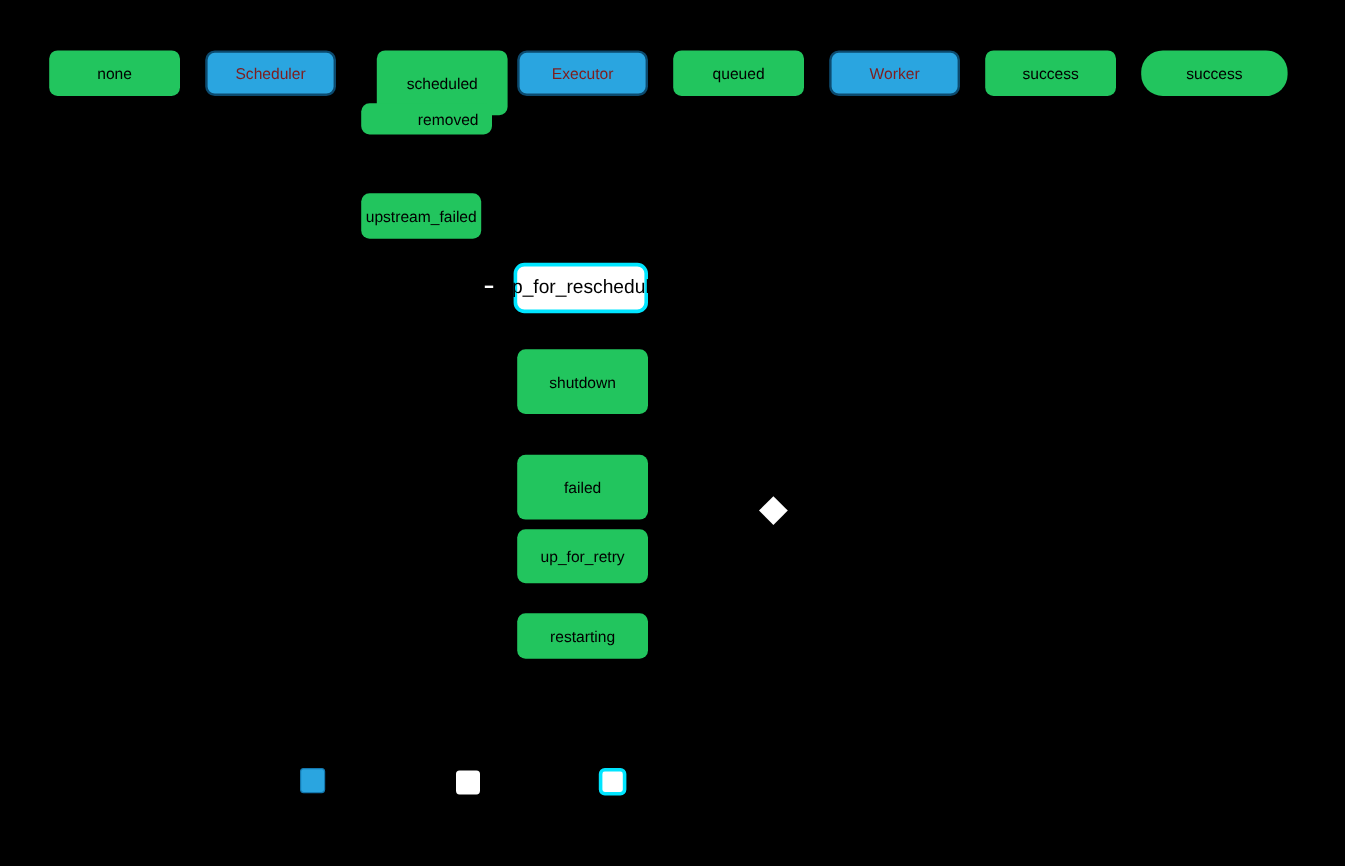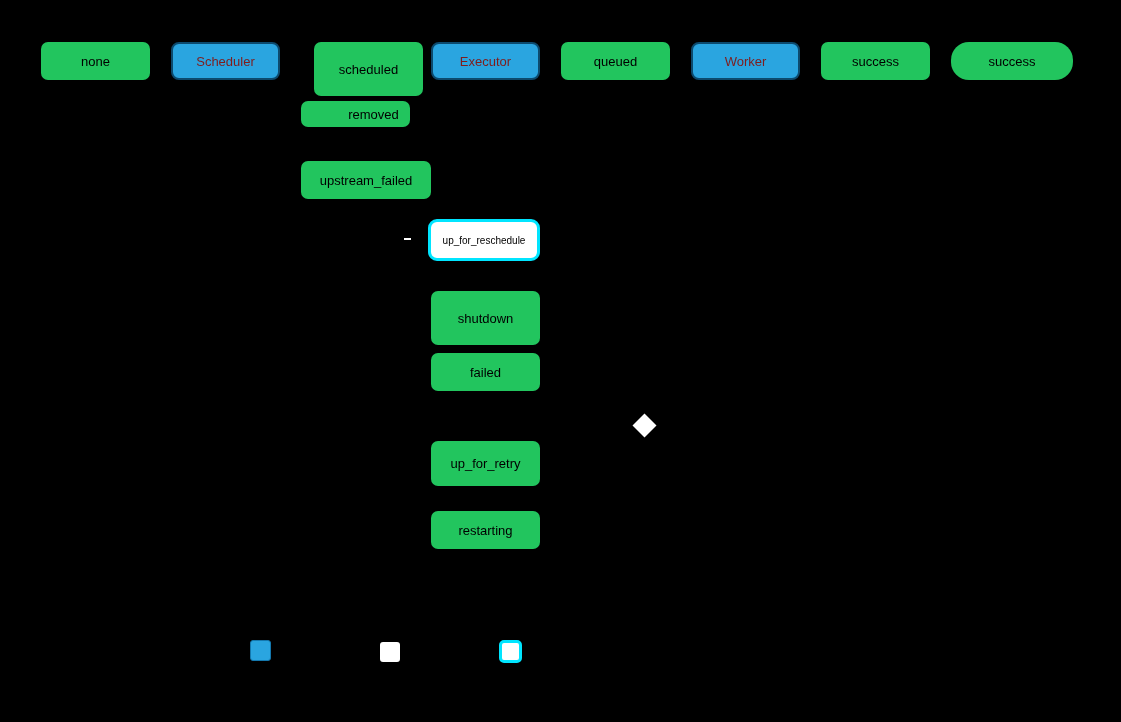--- a/index.html
+++ b/index.html
@@ -30,21 +30,21 @@
     background: #2AA5E0;
     color: #7f1d1d;
     border: 2px solid #0c4a6e;
     border-radius: 8px;
   }
   .node.highlight {
     background: #ffffff;
     color: #000000;
     border: 3px solid #00E5FF;
     border-radius: 9px;
-    font-size: 10px;
+    font-size: 16px;
   }
   .diamond {
     position: absolute;
     background: #ffffff;
     transform: rotate(45deg);
   }
   .edge-stub {
     position: absolute;
     background: #ffffff;
   }
@@ -72,25 +72,25 @@
 <div class="canvas">
   <div id="nodes-layer">
       <div class="node white" style="left: 41px; top: 42px; width: 109px; height: 38px;">none</div>
       <div class="node blue" style="left: 171px; top: 42px; width: 109px; height: 38px;">Scheduler</div>
       <div class="node white" style="left: 314px; top: 42px; width: 109px; height: 54px;">scheduled</div>
       <div class="node blue" style="left: 431px; top: 42px; width: 109px; height: 38px;">Executor</div>
       <div class="node white" style="left: 561px; top: 42px; width: 109px; height: 38px;">queued</div>
       <div class="node blue" style="left: 691px; top: 42px; width: 109px; height: 38px;">Worker</div>
       <div class="node white" style="left: 821px; top: 42px; width: 109px; height: 38px;">success</div>
       <div class="node white" style="left: 951px; top: 42px; width: 122px; height: 38px; border-radius: 18px;">success</div>
-      <div class="node white" style="left: 301px; top: 101px; width: 109px; height: 26px; padding-left: 36px;">removed</div>
-      <div class="node white" style="left: 301px; top: 161px; width: 130px; height: 38px;">upstream_failed</div>
+      <div class="node white" style="left: 301px; top: 86px; width: 109px; height: 26px; padding-left: 36px;">removed</div>
+      <div class="node white" style="left: 301px; top: 161px; width: 100px; height: 38px;">upstream_failed</div>
       <div class="node highlight" style="left: 428px; top: 219px; width: 112px; height: 42px;">up_for_reschedule</div>
       <div class="node white" style="left: 431px; top: 291px; width: 109px; height: 54px;">shutdown</div>
-      <div class="node white" style="left: 431px; top: 353px; width: 109px; height: 38px;">failed</div>
+      <div class="node white" style="left: 431px; top: 379px; width: 109px; height: 54px;">failed</div>
       <div class="node white" style="left: 431px; top: 441px; width: 109px; height: 45px;">up_for_retry</div>
       <div class="node white" style="left: 431px; top: 511px; width: 109px; height: 38px; text-align: center;">restarting</div>
     </div>
   <div id="diamond" class="diamond" style="width: 17px; height: 17px; left: 635.5px; top: 416.5px;"></div>
   <div id="edge-stub" class="edge-stub" style="left: 404px; top: 238px; width: 7px; height: 2px;"></div>
   <div id="legend-layer">
       <div class="swatch blue" style="left: 250px; top: 640px; width: 21px; height: 21px;"></div>
       <div class="swatch white" style="left: 380px; top: 642px; width: 20px; height: 20px;"></div>
       <div class="swatch highlight" style="left: 499px; top: 640px; width: 23px; height: 23px;"></div>
     </div>

